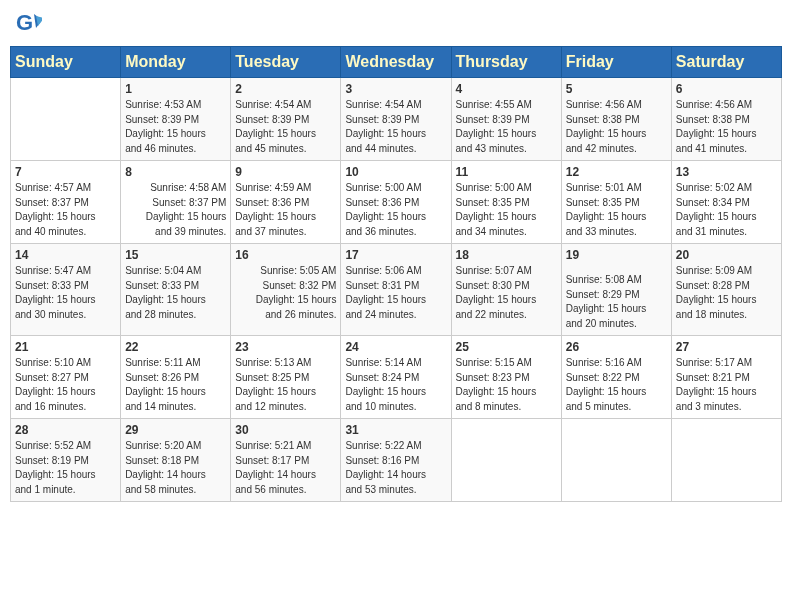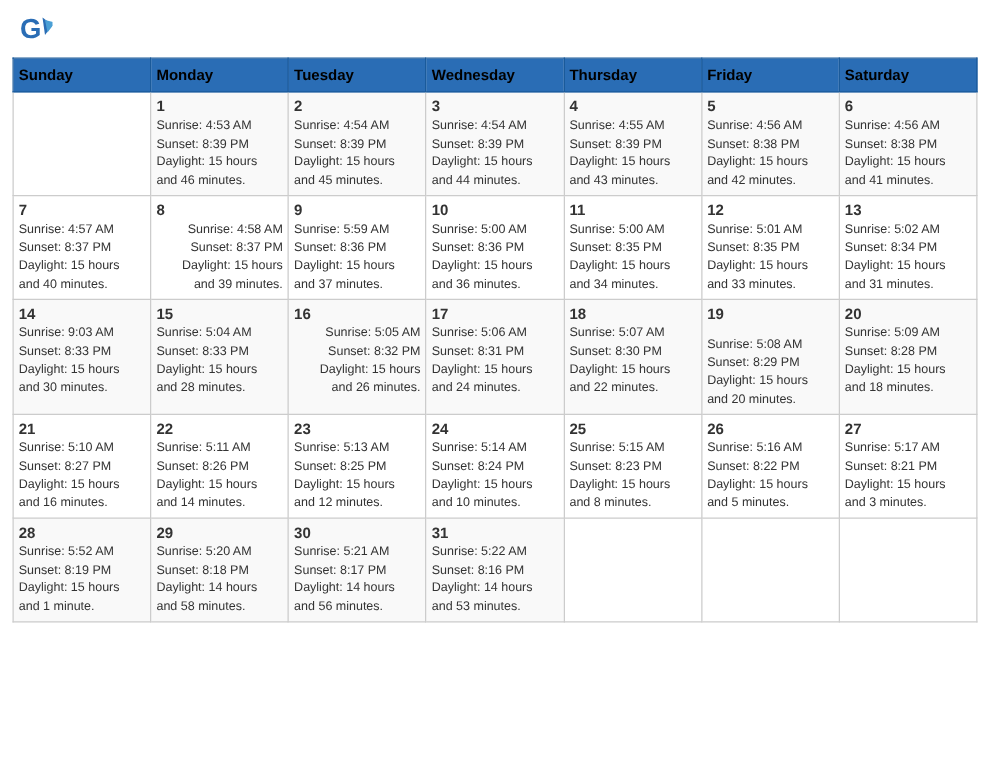--- a/index.html
+++ b/index.html
@@ -49,22 +49,22 @@
       font-size: 15px;
       color: #555;
     }
     table {
       width: 100%;
       border-collapse: collapse;
       table-layout: fixed;
     }
     thead tr th {
       background-color: #2a6db5;
-      color: #000000;
-      font-size: 12px;
+      color: #fef9c3;
+      font-size: 16px;
       font-weight: bold;
       padding: 6px 4px;
       text-align: left;
       border: 1px solid #1a5a9a;
     }
     tbody tr td {
       vertical-align: top;
       border: 1px solid #ccc;
       padding: 4px 4px 4px 4px;
       font-size: 10.5px;
@@ -180,21 +180,21 @@
         </td>
         <td>
           <span class="day-number">8</span>
           <div class="day-info" style="white-space: pre-line; text-align: right;">Sunrise: 4:58 AM
 Sunset: 8:37 PM
 Daylight: 15 hours
 and 39 minutes.</div>
         </td>
         <td>
           <span class="day-number">9</span>
-          <div class="day-info" style="white-space: pre-line;">Sunrise: 5:59 AM
+          <div class="day-info" style="white-space: pre-line;">Sunrise: 4:59 AM
 Sunset: 8:36 PM
 Daylight: 15 hours
 and 37 minutes.</div>
         </td>
         <td>
           <span class="day-number">10</span>
           <div class="day-info" style="white-space: pre-line;">Sunrise: 5:00 AM
 Sunset: 8:36 PM
 Daylight: 15 hours
 and 36 minutes.</div>
@@ -217,21 +217,21 @@
           <span class="day-number">13</span>
           <div class="day-info" style="white-space: pre-line;">Sunrise: 5:02 AM
 Sunset: 8:34 PM
 Daylight: 15 hours
 and 31 minutes.</div>
         </td>
       </tr>
       <tr>
         <td>
           <span class="day-number">14</span>
-          <div class="day-info" style="white-space: pre-line;">Sunrise: 9:03 AM
+          <div class="day-info" style="white-space: pre-line;">Sunrise: 5:47 AM
 Sunset: 8:33 PM
 Daylight: 15 hours
 and 30 minutes.</div>
         </td>
         <td>
           <span class="day-number">15</span>
           <div class="day-info" style="white-space: pre-line;">Sunrise: 5:04 AM
 Sunset: 8:33 PM
 Daylight: 15 hours
 and 28 minutes.</div>

